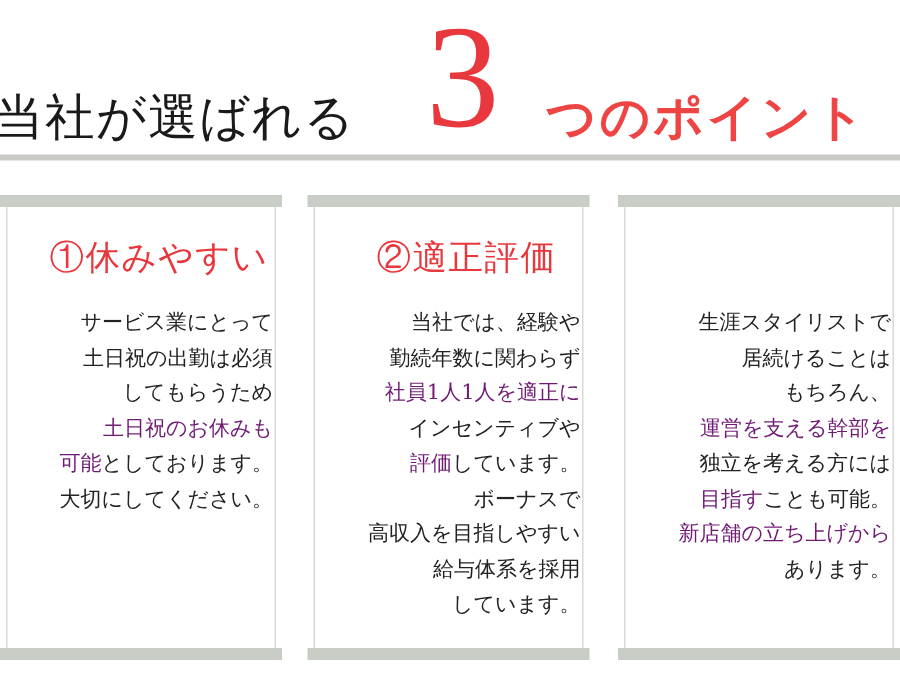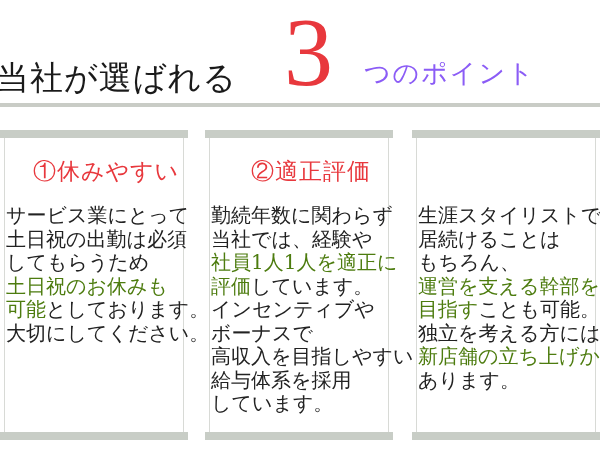--- a/index.html
+++ b/index.html
@@ -1,33 +1,33 @@
 <!DOCTYPE html>
 <html><head>
 <meta charset="utf-8">
 <style>
   html, body { margin:0; padding:0; background:#ffffff; }
   body { width:600px; height:450px; position:relative; overflow:hidden;
          font-family:"DejaVu Serif", "Liberation Serif", serif; color:#222; }
   .headline { position:absolute; left:0; top:0; width:556px; height:104px; }
   .headline .pre { position:absolute; left:-4px; top:56px; font-size:33px; letter-spacing:1px; white-space:nowrap; color:#1a1a1a; }
   .headline .num { position:absolute; left:284px; top:2px; font-size:98px; line-height:100px; color:#e8383d; font-family:"Liberation Serif","DejaVu Serif",serif; }
-  .headline .post { position:absolute; left:364px; top:56px; font-size:26px; letter-spacing:2px; white-space:nowrap; color:#8b5cf6; }
+  .headline .post { position:absolute; left:364px; top:56px; font-size:33px; letter-spacing:2px; white-space:nowrap; color:#ef4444;font-weight:bold; }
   .rule { position:absolute; left:0; top:103px; width:600px; height:4px; background:#c9ccc6; }
   .card { position:absolute; top:130px; width:188px; height:310px; background:#fff; }
   .card .bar-top, .card .bar-bot { position:absolute; left:0; right:0; height:8px; background:#c8cdc6; }
   .card .bar-top { top:0; }
   .card .bar-bot { bottom:0; }
   .card .edge-l, .card .edge-r { position:absolute; top:8px; bottom:8px; width:1px; background:#d8dad6; }
   .card .edge-l { left:4px; }
   .card .edge-r { right:4px; }
   .card .title { position:absolute; left:0; right:0; top:26px; text-align:center; font-size:23px; color:#e8383d; font-family:"DejaVu Sans","Liberation Sans",sans-serif; font-weight:300; letter-spacing:1px;padding-left:24px; }
-  .card .body { position:absolute; left:6px; right:6px; top:74px; text-align:left; font-size:20px; line-height:23.5px; color:#222; }
+  .card .body { position:absolute; left:6px; right:6px; top:74px; text-align:right; font-size:14px; line-height:23.5px; color:#222; }
   .card .body .line { display:block; white-space:nowrap; }
-  .hl { color:#4d7c0f; }
+  .hl { color:#701a75; }
   #card1 { left:0; }
   #card2 { left:205px; }
   #card3 { left:412px; }
 </style>
 </head>
 <body>
 
 <div class="headline">
   <span class="pre">当社が選ばれる</span>
   <span class="num">3</span>
@@ -50,41 +50,41 @@
     </div>
   <div class="bar-bot"></div>
 </div>
 
 <div class="card" id="card2">
   <div class="bar-top"></div>
   <div class="edge-l"></div>
   <div class="edge-r"></div>
   <div class="title">②適正評価</div>
   <div class="body">
+      <span class="line"><span>当社では、経験や</span></span>
       <span class="line"><span>勤続年数に関わらず</span></span>
-      <span class="line"><span>当社では、経験や</span></span>
       <span class="line"><span class="hl">社員1人1人を適正に</span></span>
+      <span class="line"><span>インセンティブや</span></span>
       <span class="line"><span class="hl">評価</span><span>しています。</span></span>
-      <span class="line"><span>インセンティブや</span></span>
       <span class="line"><span>ボーナスで</span></span>
       <span class="line"><span>高収入を目指しやすい</span></span>
       <span class="line"><span>給与体系を採用</span></span>
       <span class="line"><span>しています。</span></span>
     </div>
   <div class="bar-bot"></div>
 </div>
 
 <div class="card" id="card3">
   <div class="bar-top"></div>
   <div class="edge-l"></div>
   <div class="edge-r"></div>
   <div class="body">
       <span class="line"><span>生涯スタイリストで</span></span>
       <span class="line"><span>居続けることは</span></span>
       <span class="line"><span>もちろん、</span></span>
       <span class="line"><span class="hl">運営を支える幹部を</span></span>
+      <span class="line"><span>独立を考える方には</span></span>
       <span class="line"><span class="hl">目指す</span><span>ことも可能。</span></span>
-      <span class="line"><span>独立を考える方には</span></span>
       <span class="line"><span class="hl">新店舗の立ち上げから</span></span>
       <span class="line"><span>あります。</span></span>
     </div>
   <div class="bar-bot"></div>
 </div>
 
 </body></html>

